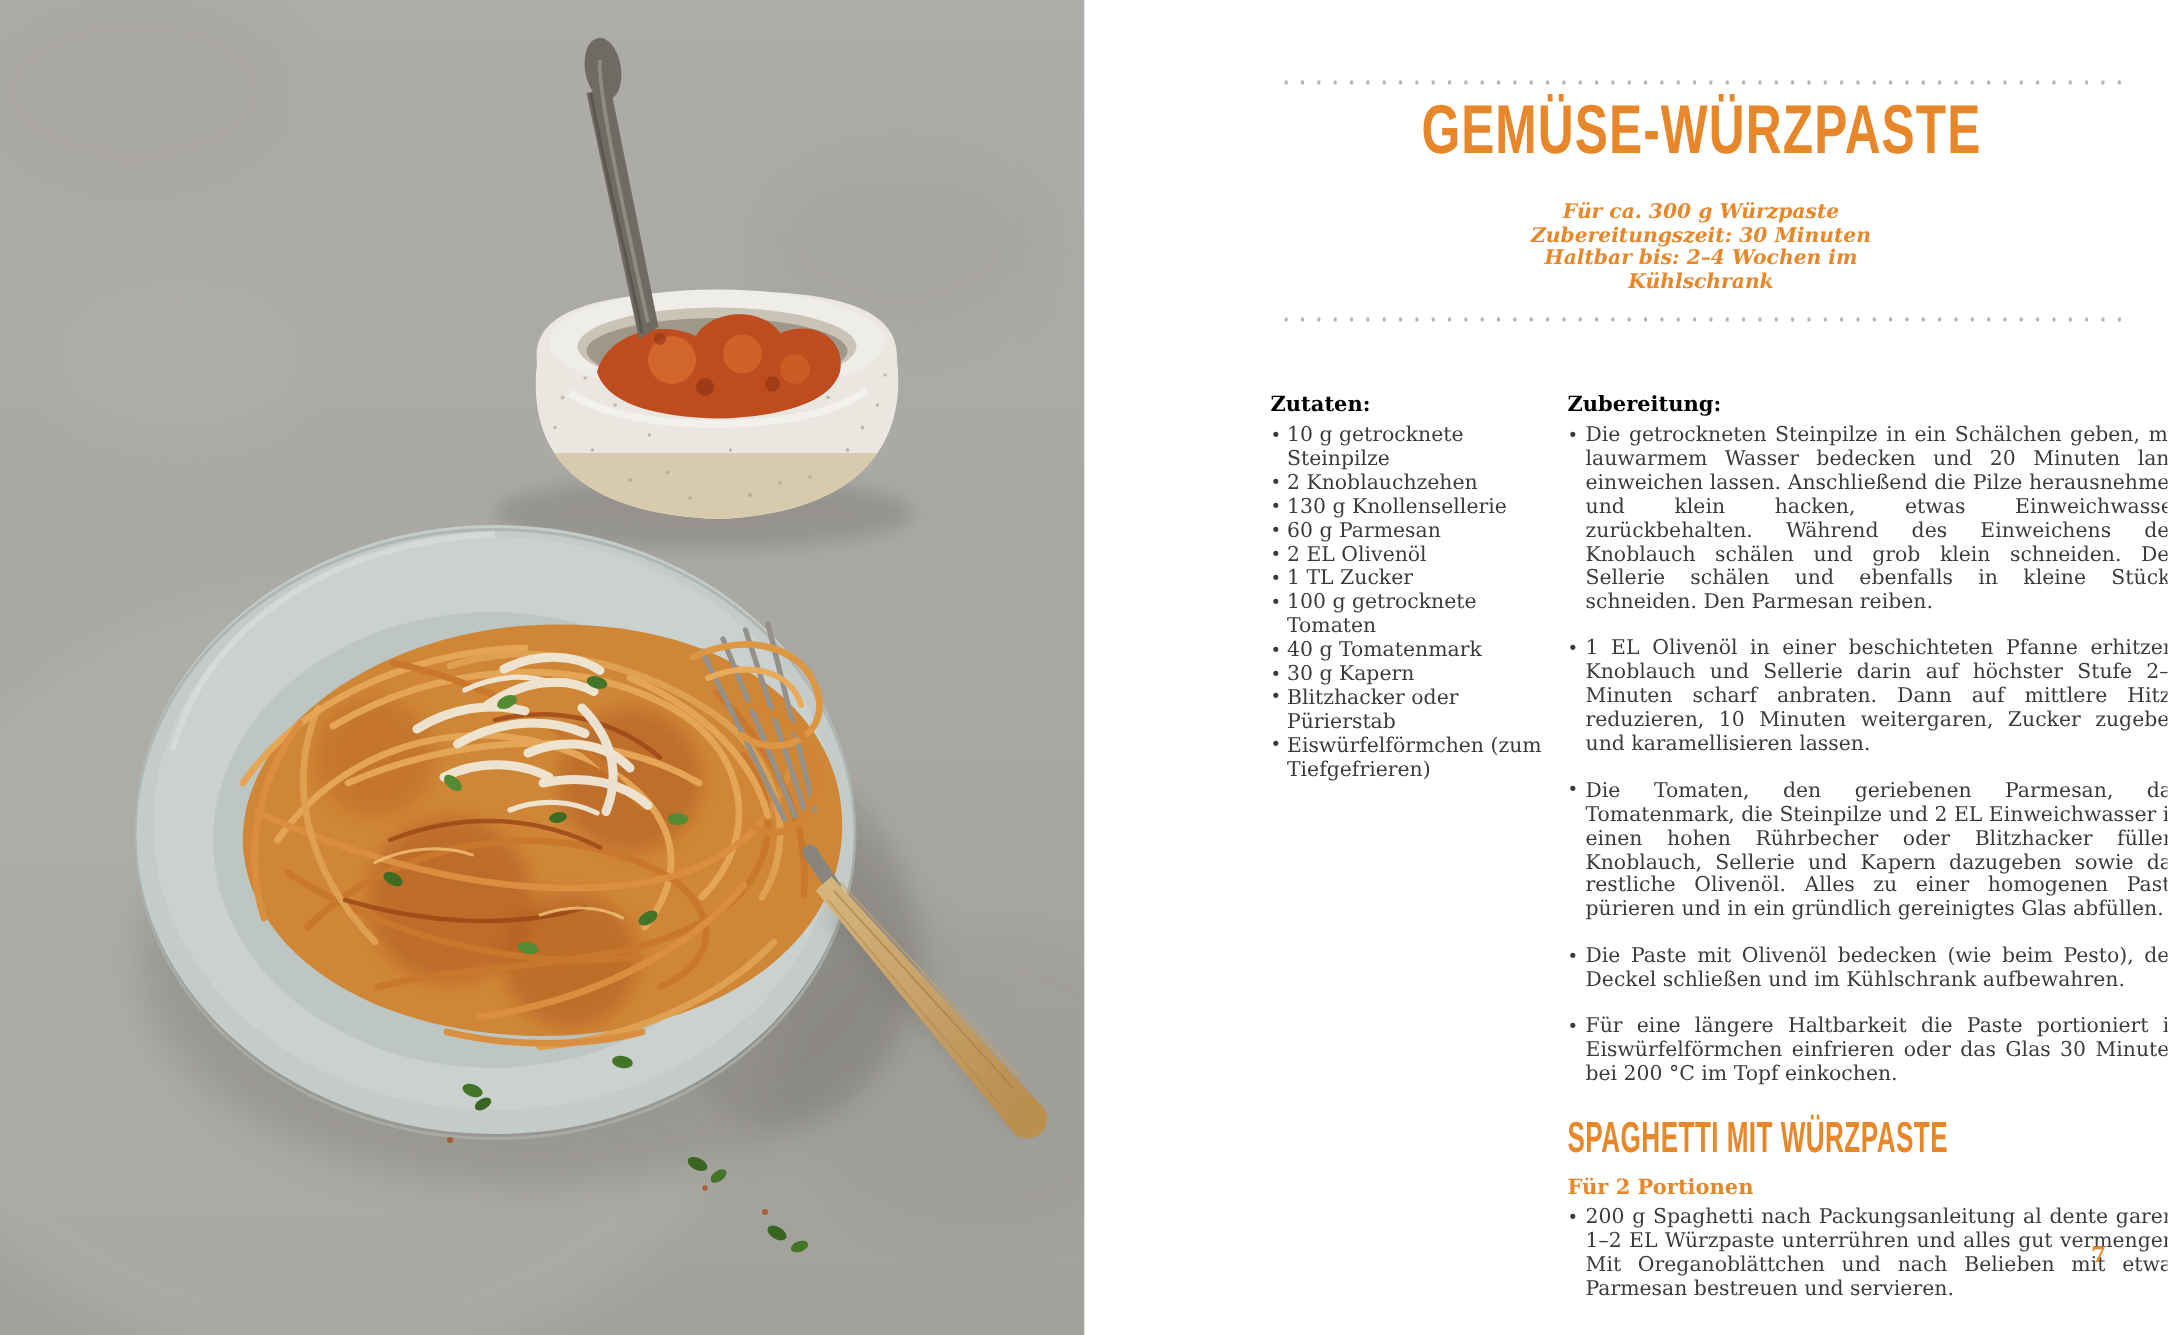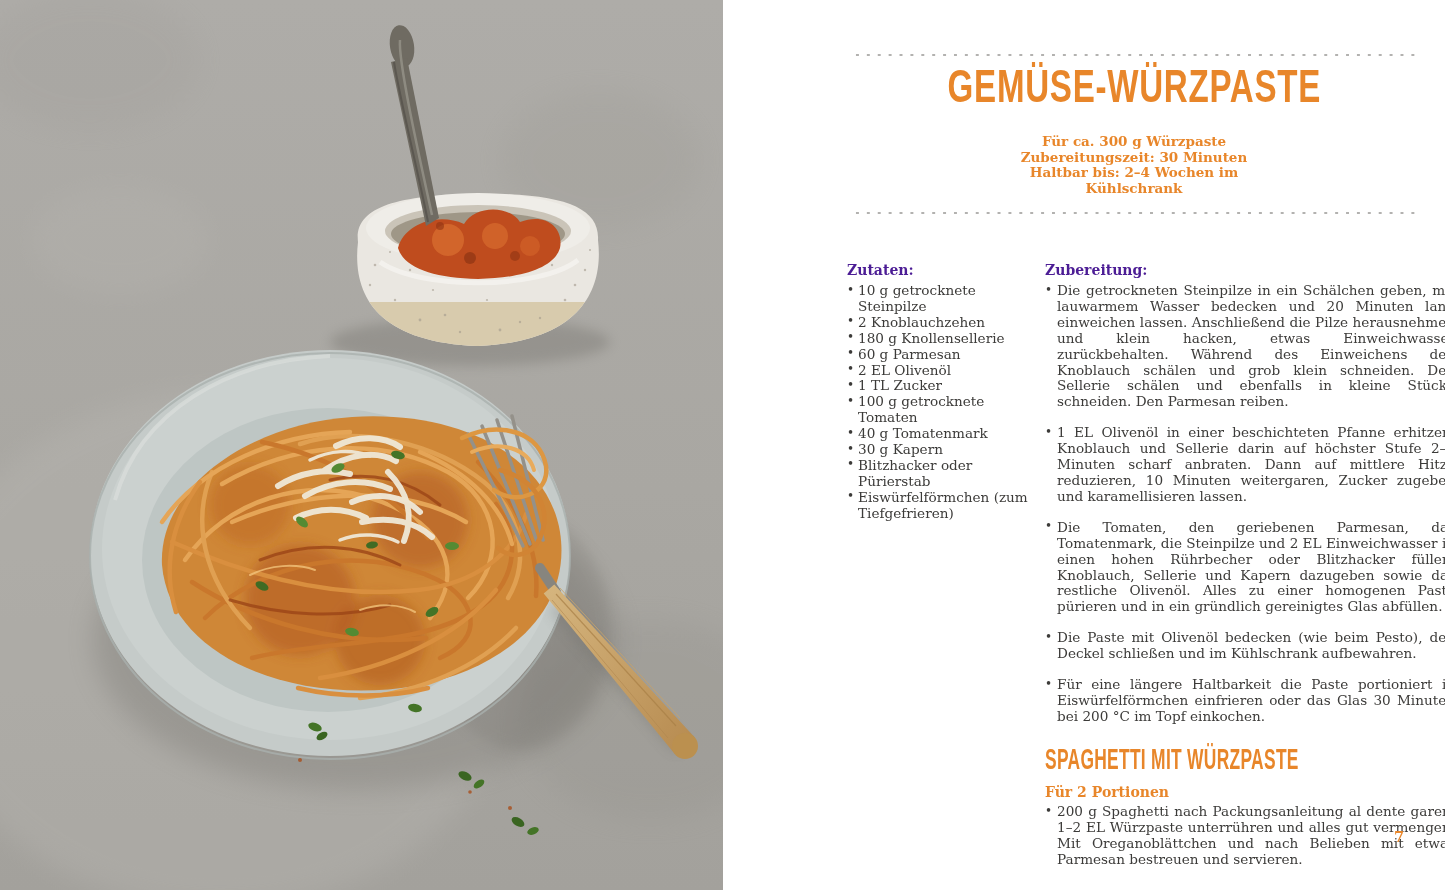--- a/index.html
+++ b/index.html
@@ -26,29 +26,29 @@
 
   .title-wrap{position:absolute;left:92px;top:63px;width:564px;text-align:center;}
   .recipe-title{
     display:inline-block;white-space:nowrap;
     font-family:"Liberation Sans","DejaVu Sans",sans-serif;
     font-weight:700;font-size:46px;line-height:1;letter-spacing:1px;
     color:#E8862A;transform:scaleX(0.72);transform-origin:50% 0;
   }
   .meta-block{
     position:absolute;left:92px;top:134px;width:564px;text-align:center;
-    color:#E8862A;font-weight:700;font-size:13.5px;line-height:15.6px;
+    color:#E8862A;font-weight:700;font-size:13.5px;line-height:15.6px;font-style:italic;
   }
 
   .columns{position:absolute;left:87px;top:262px;width:608px;display:flex;gap:17px;}
   .col-ingredients{width:181px;flex:0 0 181px;}
   .col-preparation{flex:1;min-width:0;}
 
   .section-label{
-    margin:0 0 5px 0;color:#4c1d95;font-weight:700;font-size:14px;line-height:16px;
+    margin:0 0 5px 0;color:#000000;font-weight:700;font-size:14px;line-height:16px;
   }
   ul.plain{list-style:none;margin:0;padding:0;font-size:13.6px;line-height:15.9px;}
   ul.plain li{position:relative;padding-left:11px;}
   ul.plain li::before{content:"\2022";position:absolute;left:0;top:-0.5px;font-size:12px;color:#3c3b39;}
   .ing-group + .ing-group{}
 
   ul.steps{list-style:none;margin:0;padding:0;font-size:13.6px;line-height:15.9px;}
   ul.steps li{position:relative;padding-left:12px;text-align:justify;hyphens:auto;}
   ul.steps li::before{content:"\2022";position:absolute;left:0;top:-0.5px;font-size:12px;color:#3c3b39;}
   ul.steps li + li{margin-top:15px;}
@@ -273,21 +273,21 @@
 
   <div class="dotted-rule mid"></div>
 
   <div class="columns">
 
     <div class="col-ingredients">
       <h2 class="section-label">Zutaten:</h2>
       <ul class="plain ing-group">
         <li>10 g getrocknete Steinpilze</li>
         <li>2 Knoblauchzehen</li>
-        <li>180 g Knollensellerie</li>
+        <li>130 g Knollensellerie</li>
         <li>60 g Parmesan</li>
         <li>2 EL Olivenöl</li>
         <li>1 TL Zucker</li>
         <li>100 g getrocknete Tomaten</li>
         <li>40 g Tomatenmark</li>
         <li>30 g Kapern</li>
       </ul>
       <ul class="plain ing-group">
         <li>Blitzhacker oder Pürierstab</li>
       </ul>

